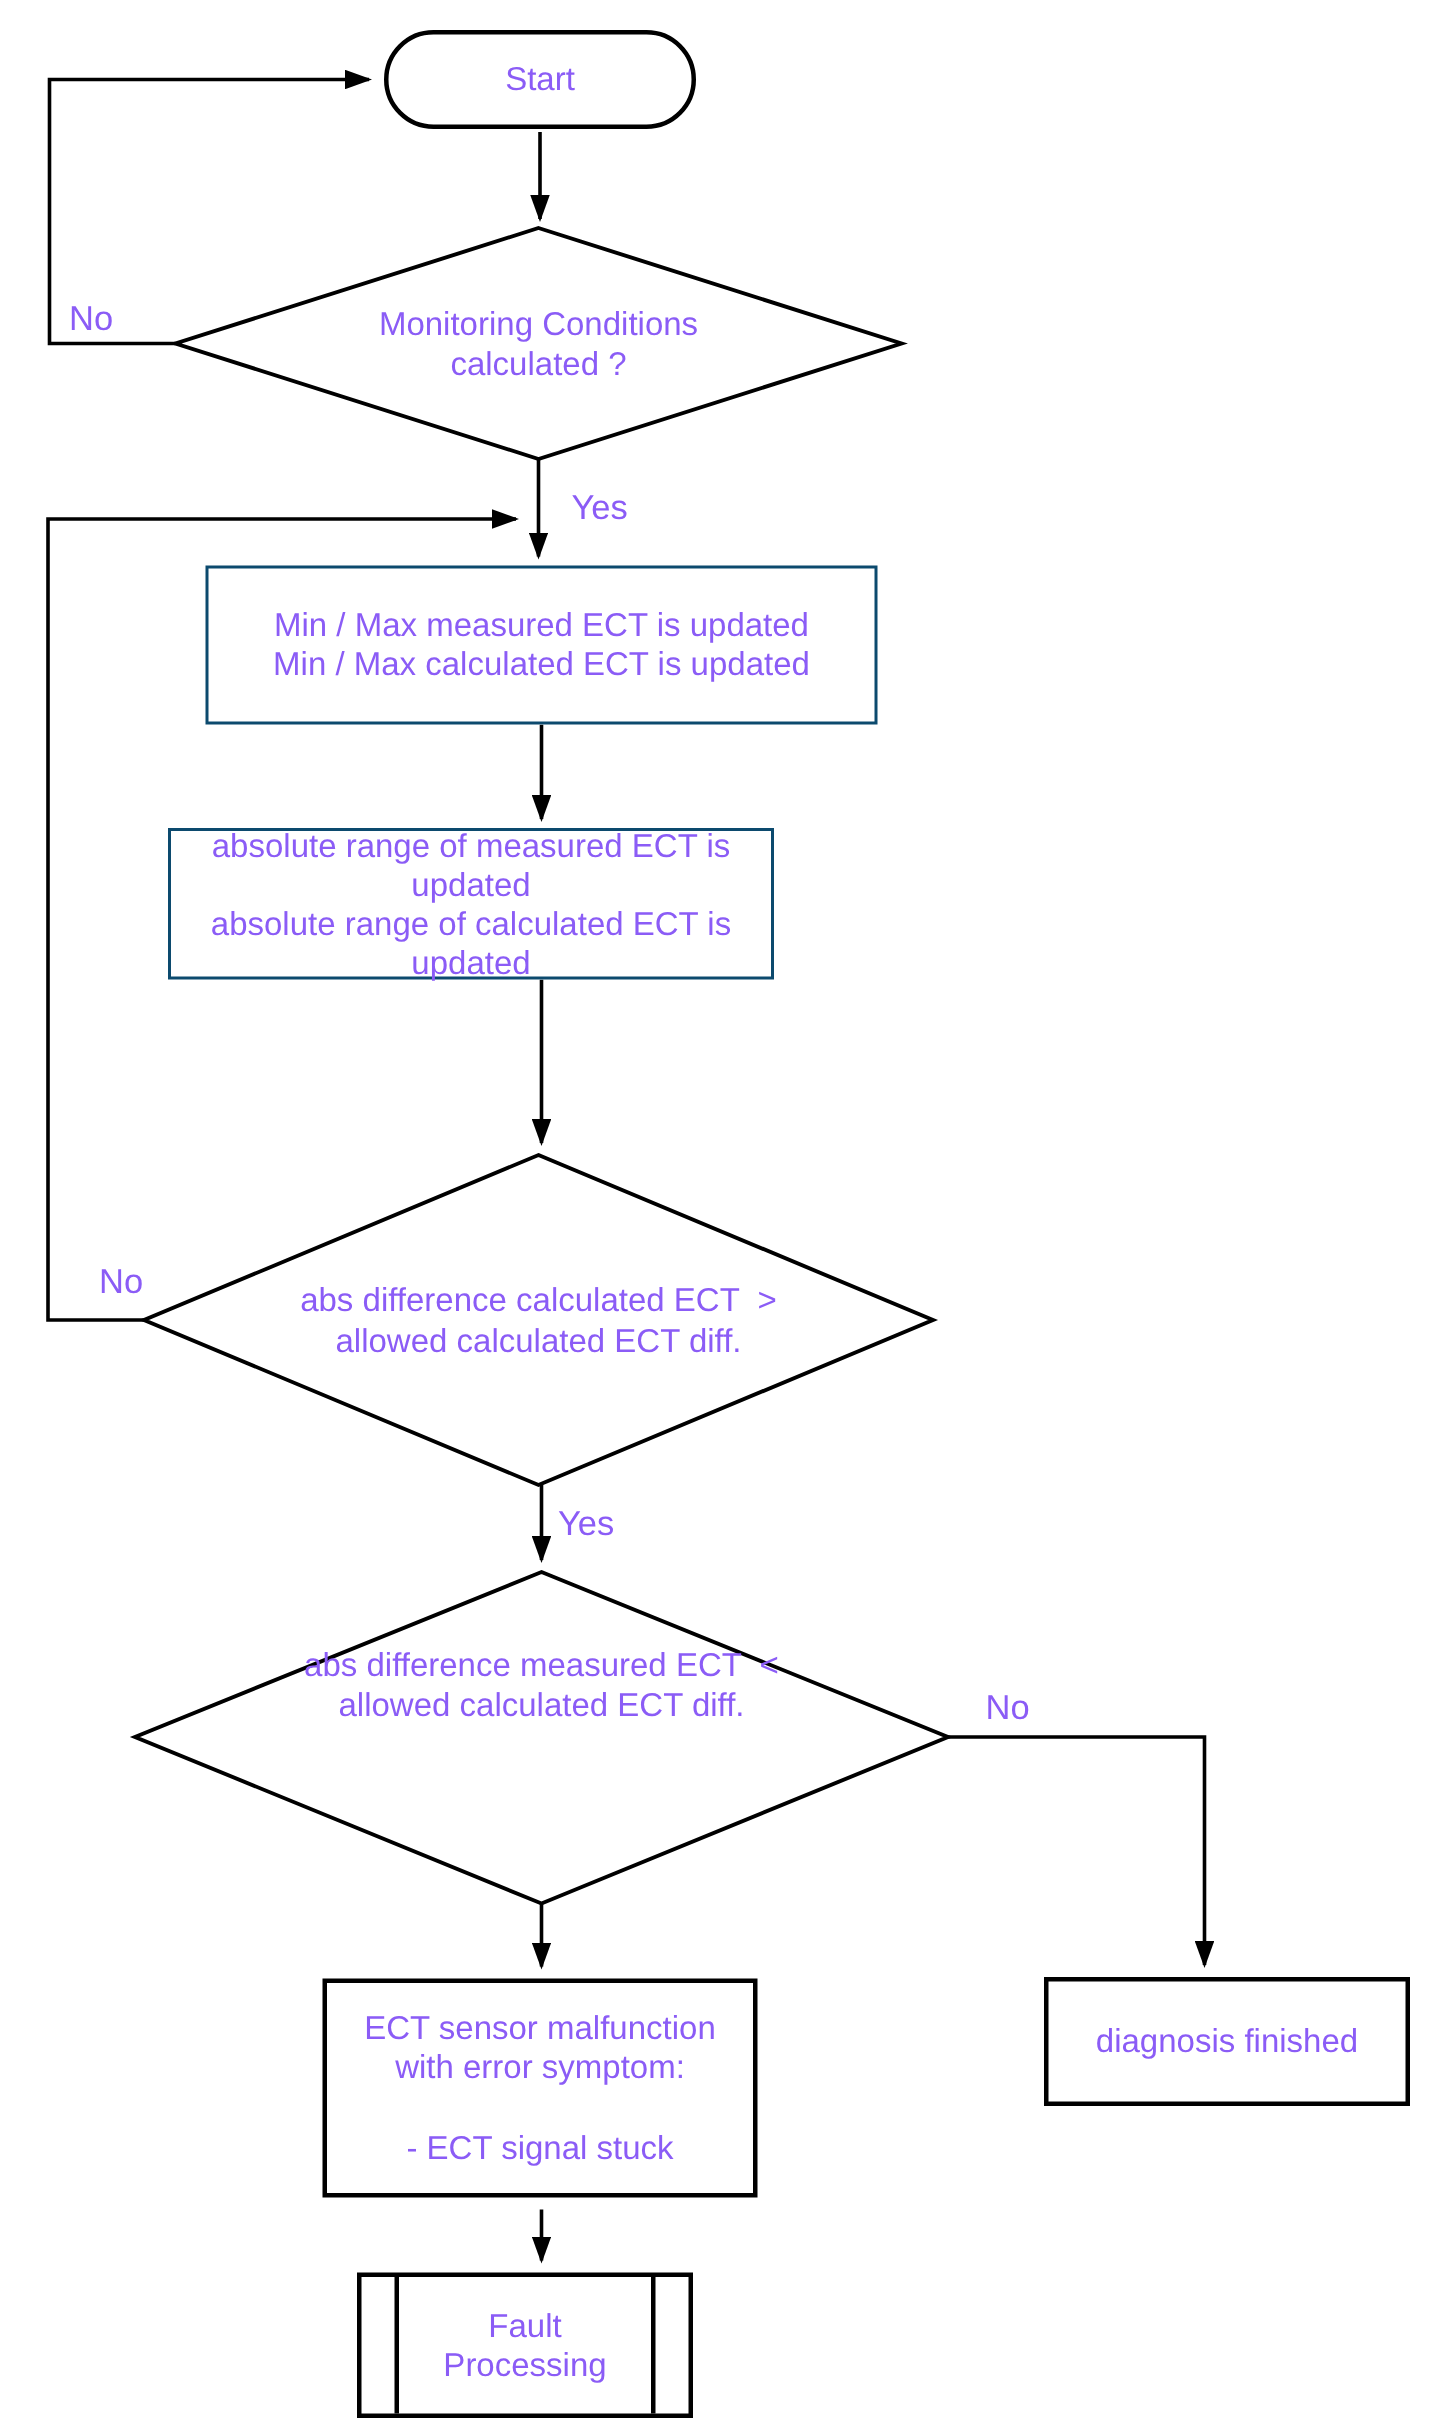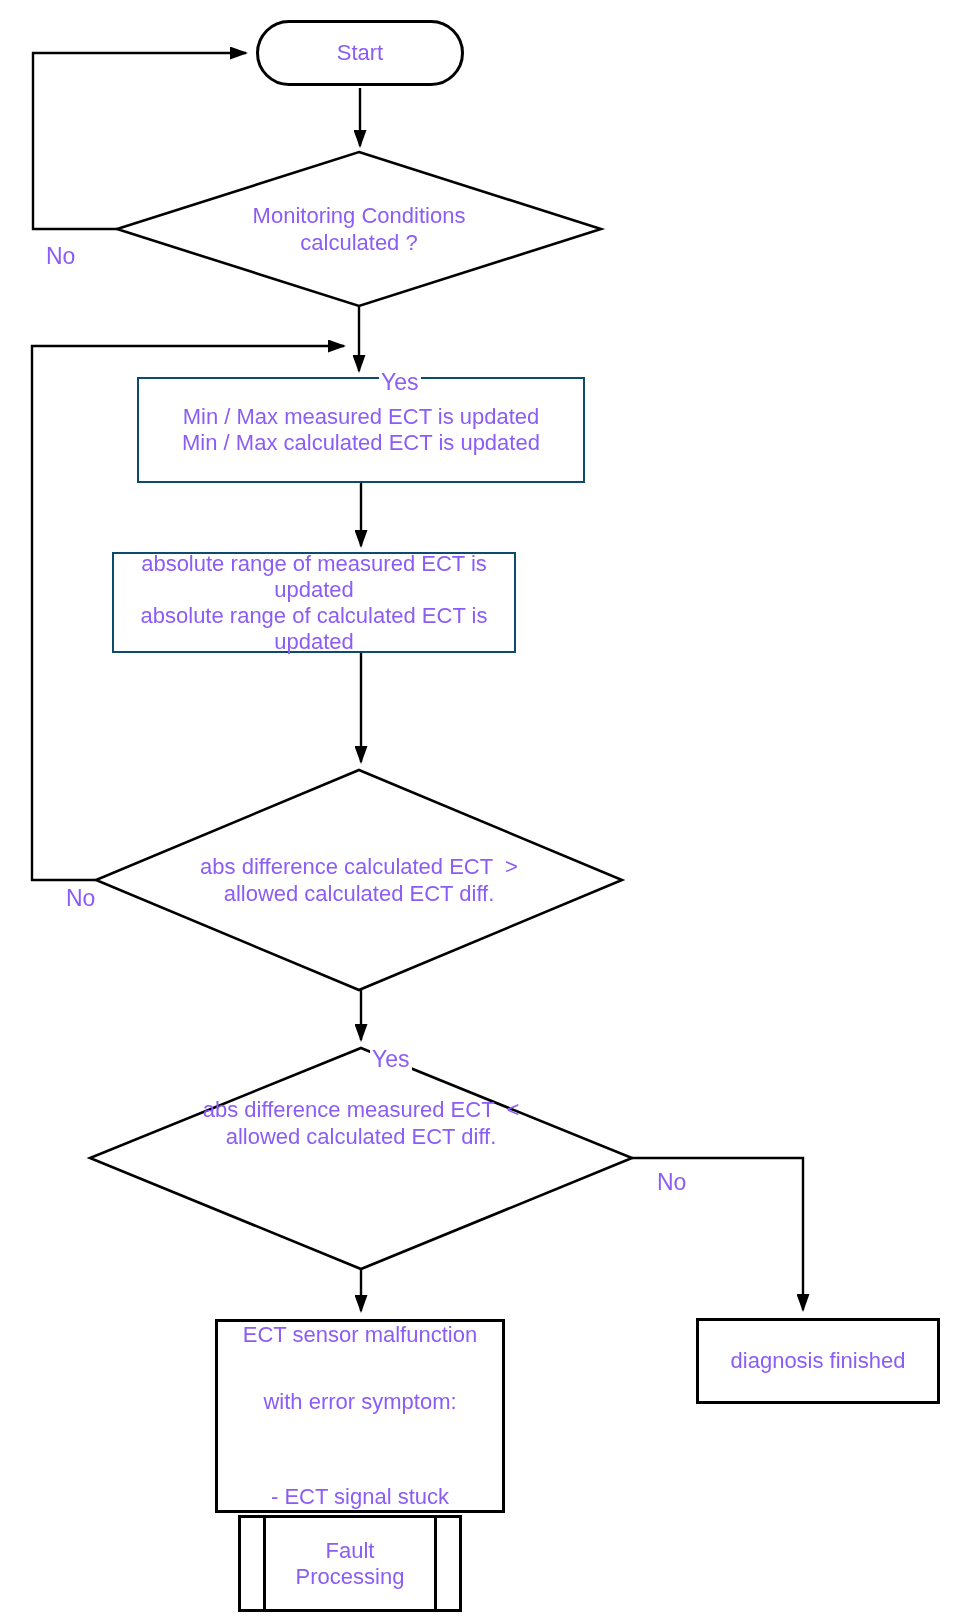--- a/index.html
+++ b/index.html
@@ -58,21 +58,20 @@
   }
   .node-line, .diamond-line {
     white-space: pre-wrap;
   }
   .edge-label {
     position: absolute;
     font-size: 23px;
     line-height: 24px;
     background: #ffffff;
     padding: 0 2px;
-    margin-top: 44px;
   }
   .gap-top {
     margin-top: 28px;
   }
   .pp-bar {
     position: absolute;
     top: 0;
     bottom: 0;
     width: 3px;
     background: #000000;
@@ -130,21 +129,21 @@
   <div class="diamond-text" style="left:139px; top:847px; width:440px; height:66px;">
     <div class="diamond-line">abs difference calculated ECT  &gt;</div>
     <div class="diamond-line">allowed calculated ECT diff.</div>
   </div>
 
   <div class="diamond-text" style="left:141px; top:1090px; width:440px; height:66px;">
     <div class="diamond-line">abs difference measured ECT  &lt;</div>
     <div class="diamond-line">allowed calculated ECT diff.</div>
   </div>
 
-  <div class="node box-thin" style="left:215px; top:1319px; width:290px; height:194px;justify-content:space-between;">
+  <div class="node box-thin" style="left:215px; top:1319px; width:290px; height:146px;">
     <div class="node-line">ECT sensor malfunction</div>
     <div class="node-line">with error symptom:</div>
     <div class="node-line gap-top">- ECT signal stuck</div>
   </div>
 
   <div class="node box-thin" style="left:681px; top:1318px; width:244px; height:86px;margin-left:15px;">
     <div class="node-line">diagnosis finished</div>
   </div>
 
   <div class="node box-thin" style="left:238px; top:1515px; width:224px; height:97px;">

